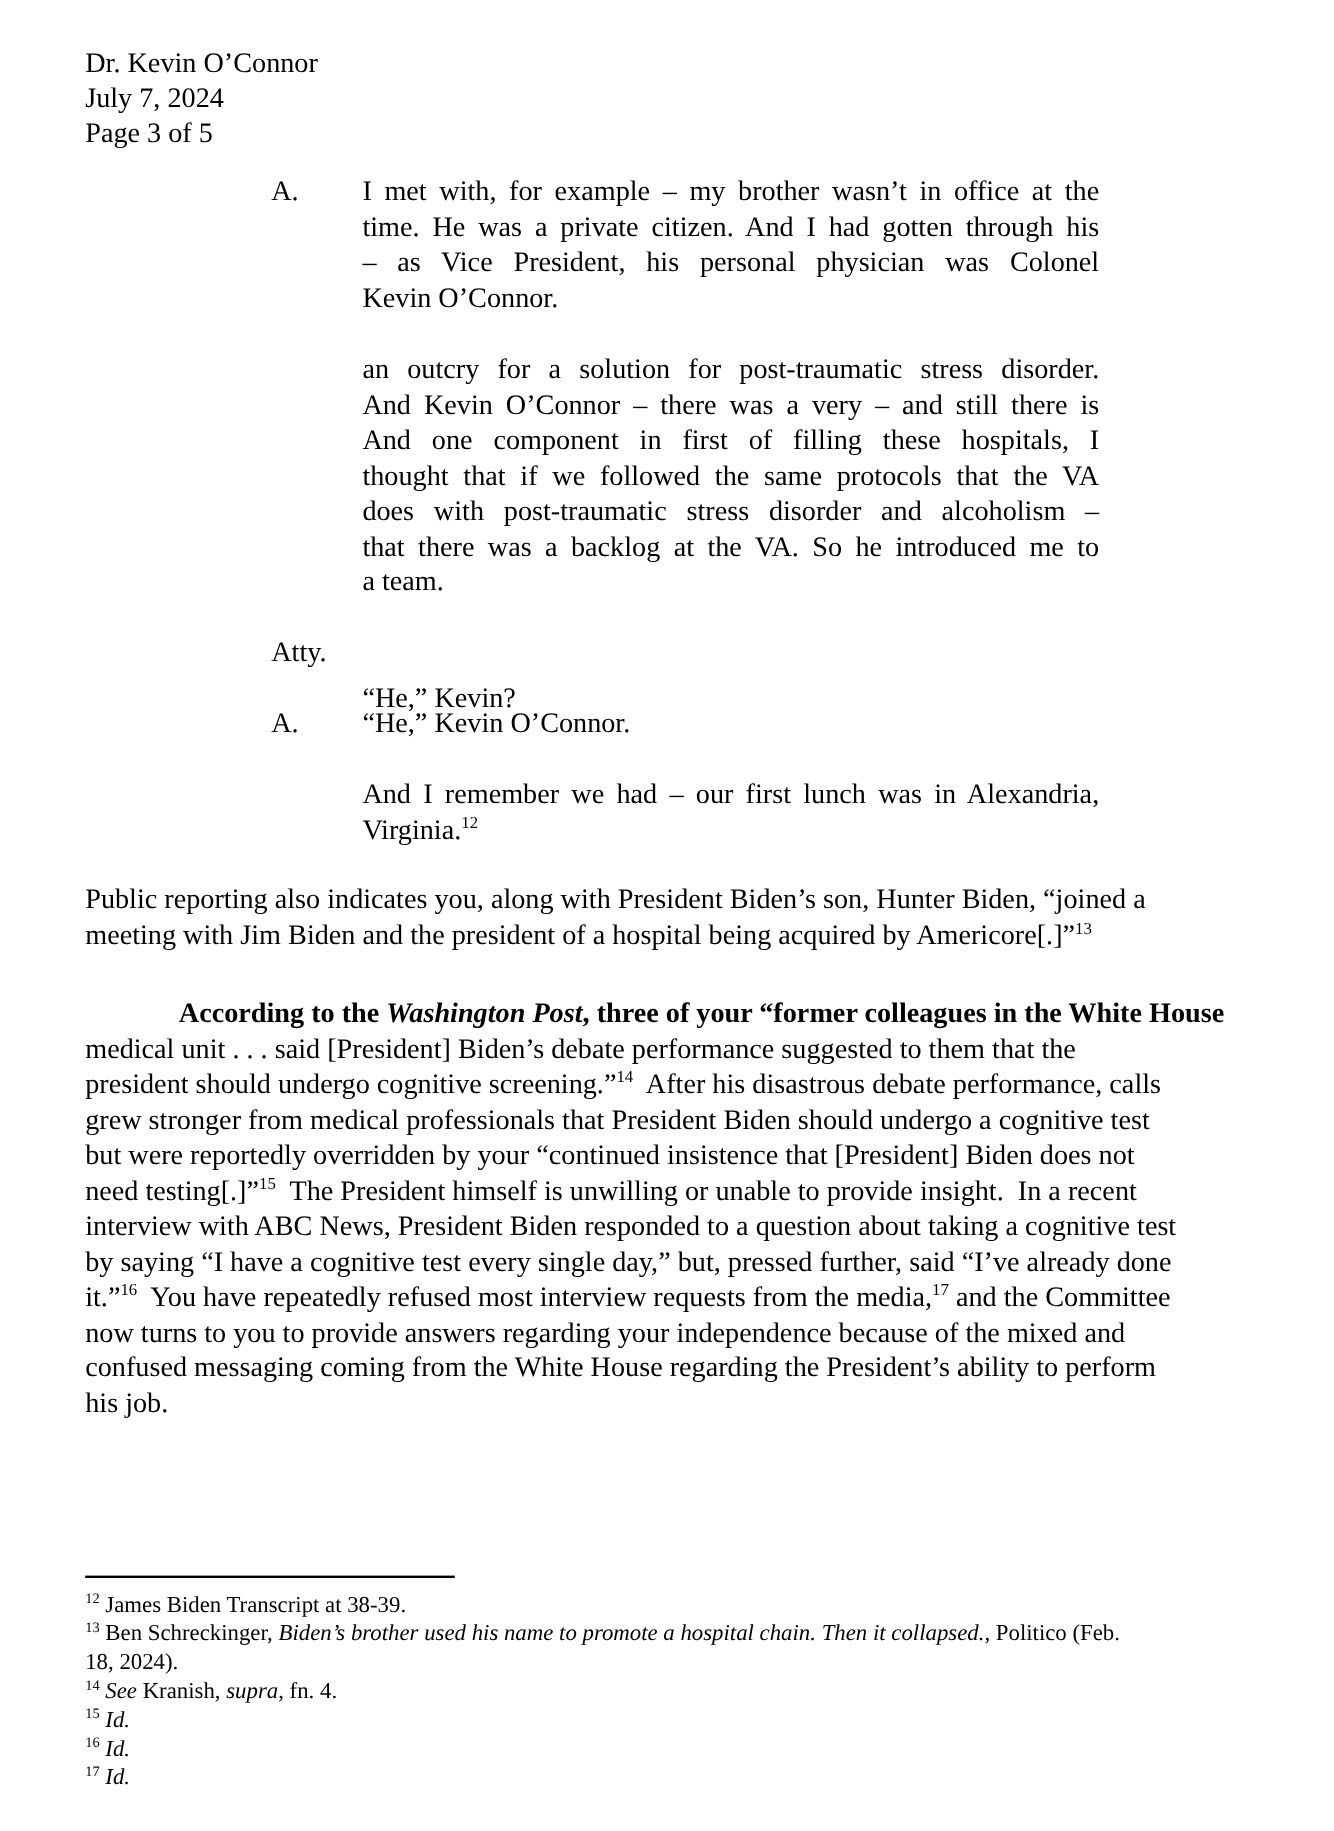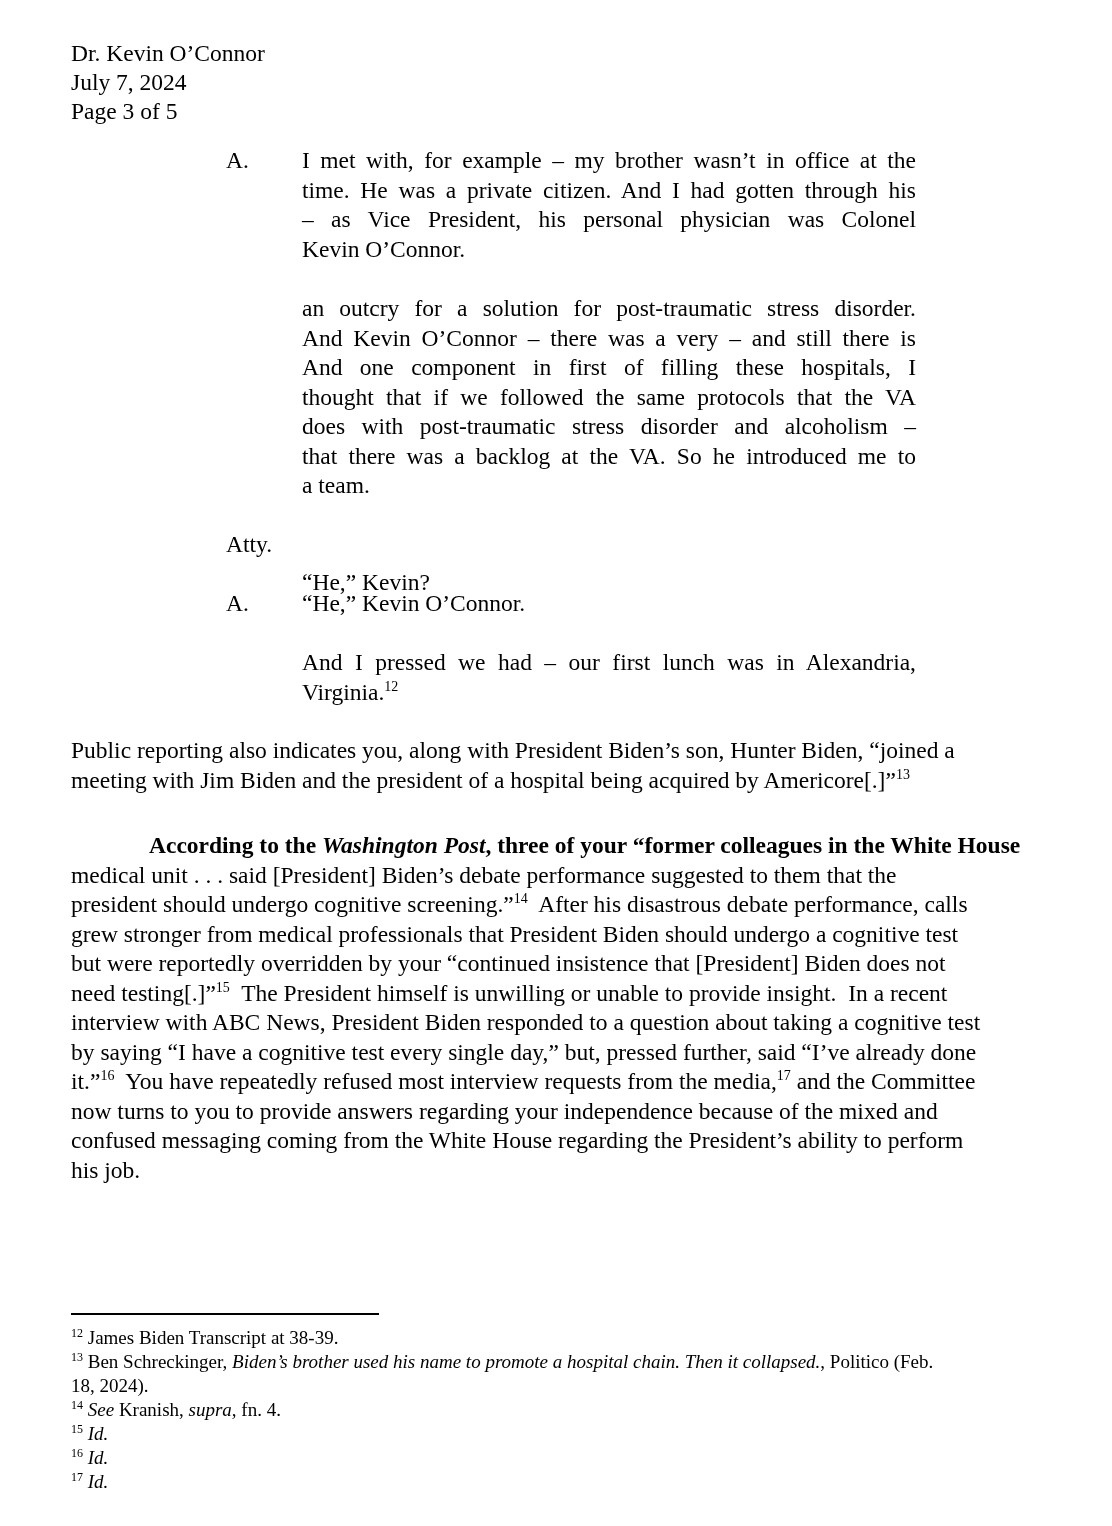--- a/index.html
+++ b/index.html
@@ -54,21 +54,21 @@
   <div class="label line" style="top:530px;">Atty.</div>
   <div class="qa-text" style="top:530px;margin-top:38px;">
     <span class="ll">“He,” Kevin?</span>
   </div>
 
   <div class="label line" style="top:589px;">A.</div>
   <div class="qa-text" style="top:589px;">
     <span class="ll">“He,” Kevin O’Connor.</span>
   </div>
   <div class="qa-text" style="top:648px;">
-    <span class="jl">And I pressed we had – our first lunch was in Alexandria,</span>
+    <span class="jl">And I remember we had – our first lunch was in Alexandria,</span>
     <span class="ll"><span>Virginia.</span><sup>12</sup></span>
   </div>
 </div>
 
 <div class="body-para" style="top:736px;">
   <span class="jl">Public reporting also indicates you, along with President Biden’s son, Hunter Biden, “joined a</span>
   <span class="jl"><span>meeting with Jim Biden and the president of a hospital being acquired by Americore[.]”</span><sup>13</sup></span>
 </div>
 
 <div class="body-para" style="top:831px;">

